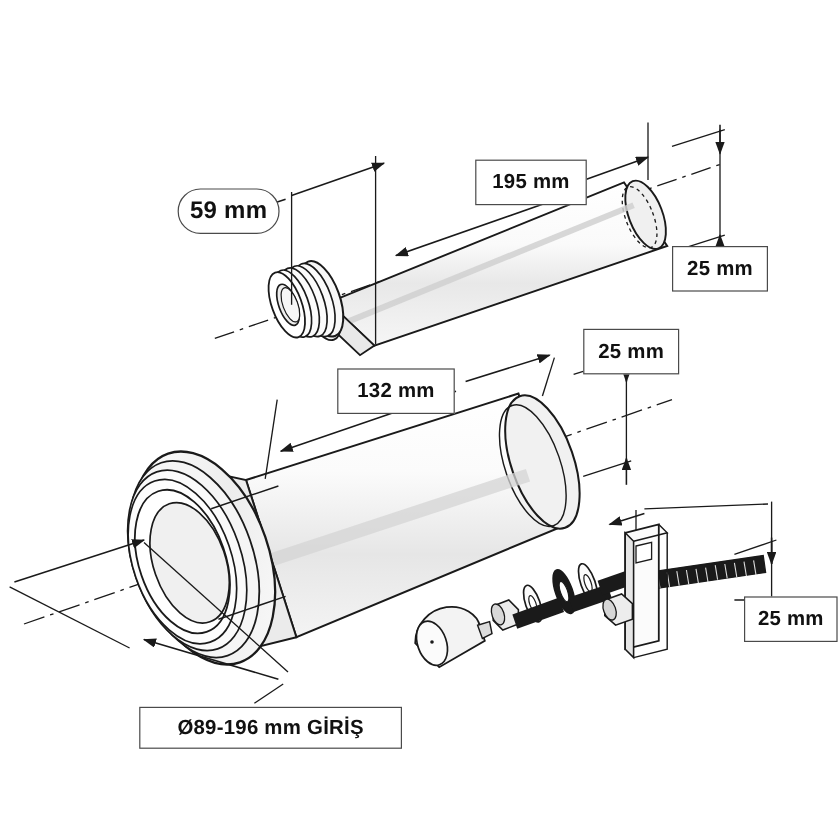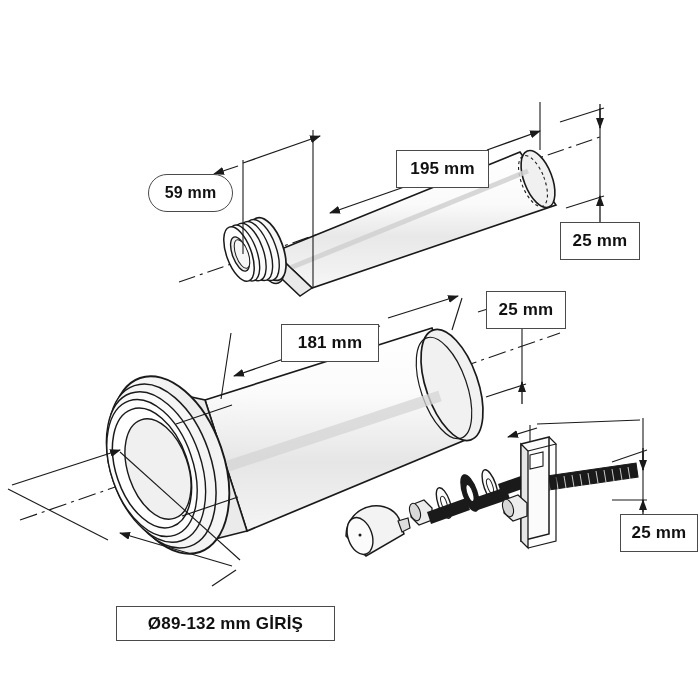--- a/index.html
+++ b/index.html
@@ -11,21 +11,20 @@
      position:absolute;
      background:#ffffff;
      border:1px solid #4a4a4a;
      color:#111111;
      font-weight:bold;
      font-family:"Liberation Sans","DejaVu Sans",sans-serif;
      white-space:nowrap;
      display:flex;align-items:center;justify-content:center;
      box-sizing:border-box;
      letter-spacing:0.2px;
-     margin-top:17px;
   }
 </style>
 </head>
 <body>
 
 <div id="stage">
 
 <svg id="drawing" viewBox="0 0 700 700">
   <defs>
     <marker id="ah" markerWidth="11" markerHeight="8" refX="10" refY="4" orient="auto" markerUnits="userSpaceOnUse">
@@ -207,28 +206,28 @@
       <path d="M530,455 L543,452 L543,466 L530,469 Z" fill="#ffffff" stroke="#1a1a1a" stroke-width="1.1"></path>
     </g>
 
     <g>
       <path d="M504,500 L518,495 L527,503 L527,516 L513,521 L504,513 Z" fill="#ededed" stroke="#1a1a1a" stroke-width="1.3"></path>
       <ellipse cx="508" cy="508" rx="5" ry="9" transform="rotate(-19 508 508)" fill="#d6d6d6" stroke="#1a1a1a" stroke-width="1.1"></ellipse>
     </g>
   </g>
 </svg>
 
-<div class="dimlabel" style="left:148px;top:157px;width:85px;height:38px;font-size:16px;border-radius:19px;">59 mm</div>
+<div class="dimlabel" style="left:148px;top:157px;width:85px;height:38px;font-size:20px;border-radius:19px;">59 mm</div>
 
 <div class="dimlabel" style="left:396px;top:133px;width:93px;height:38px;font-size:17px;">195 mm</div>
 
 <div class="dimlabel" style="left:560px;top:205px;width:80px;height:38px;font-size:17px;">25 mm</div>
 
-<div class="dimlabel" style="left:281px;top:307px;width:98px;height:38px;font-size:17px;">181 mm</div>
+<div class="dimlabel" style="left:281px;top:307px;width:98px;height:38px;font-size:17px;">132 mm</div>
 
 <div class="dimlabel" style="left:486px;top:274px;width:80px;height:38px;font-size:17px;">25 mm</div>
 
 
 <div class="dimlabel" style="left:620px;top:497px;width:78px;height:38px;font-size:17px;">25 mm</div>
 
-<div class="dimlabel" style="left:116px;top:589px;width:219px;height:35px;font-size:17px;">Ø89-132 mm GİRİŞ</div>
+<div class="dimlabel" style="left:116px;top:589px;width:219px;height:35px;font-size:17px;">Ø89-196 mm GİRİŞ</div>
 
 </div>
 
 </body></html>

